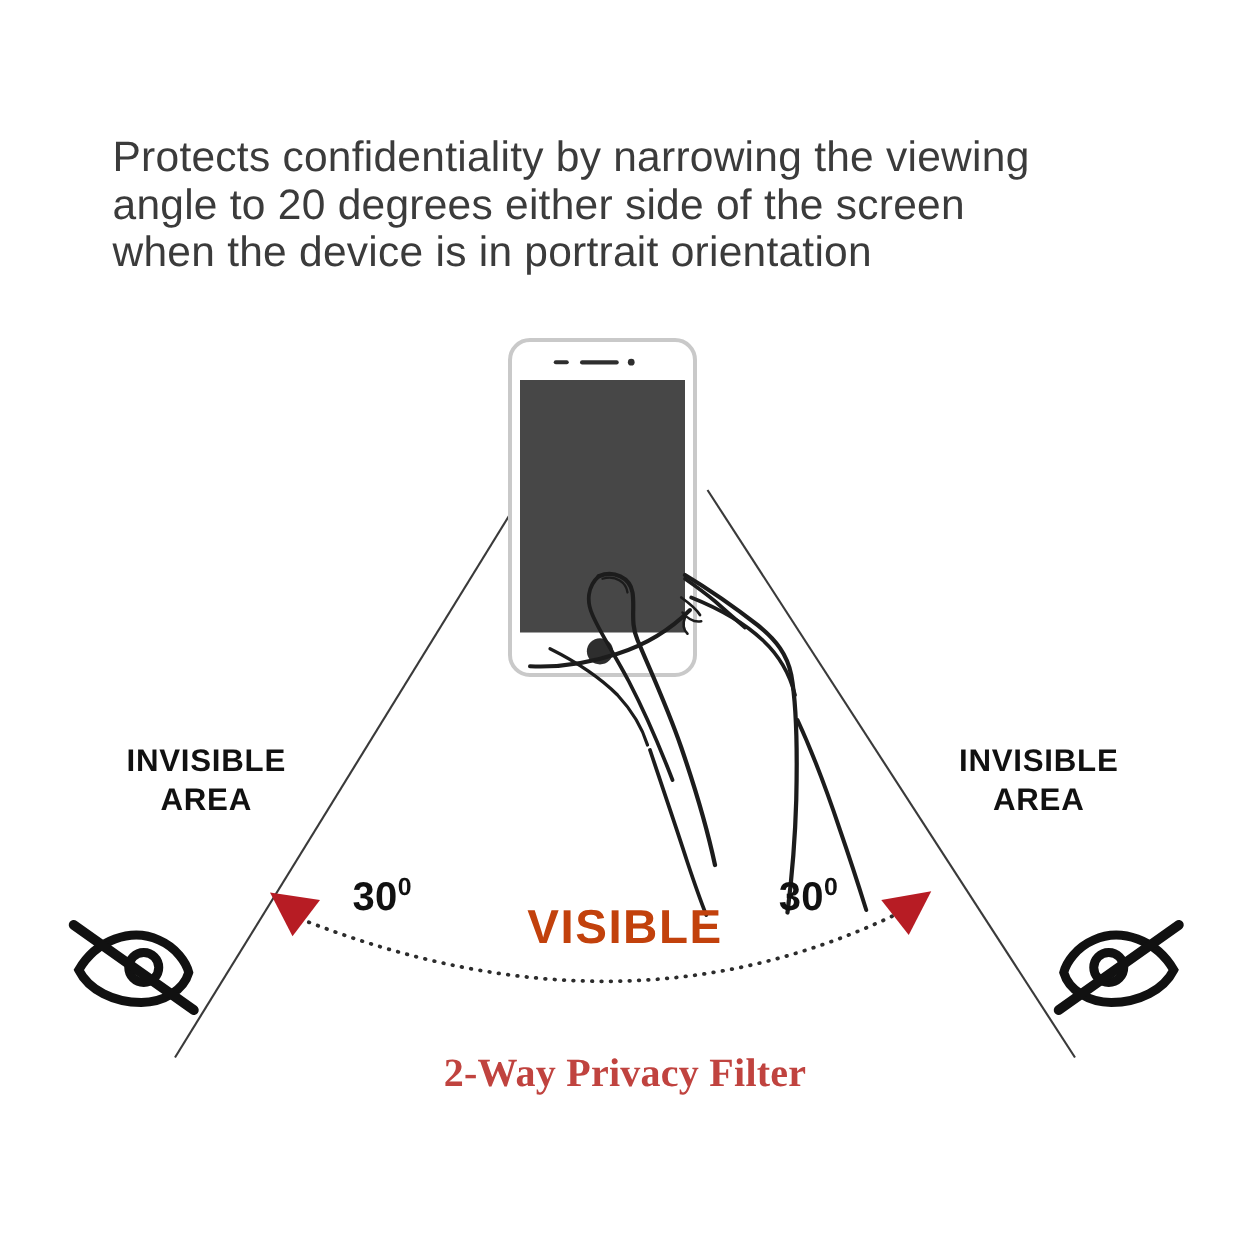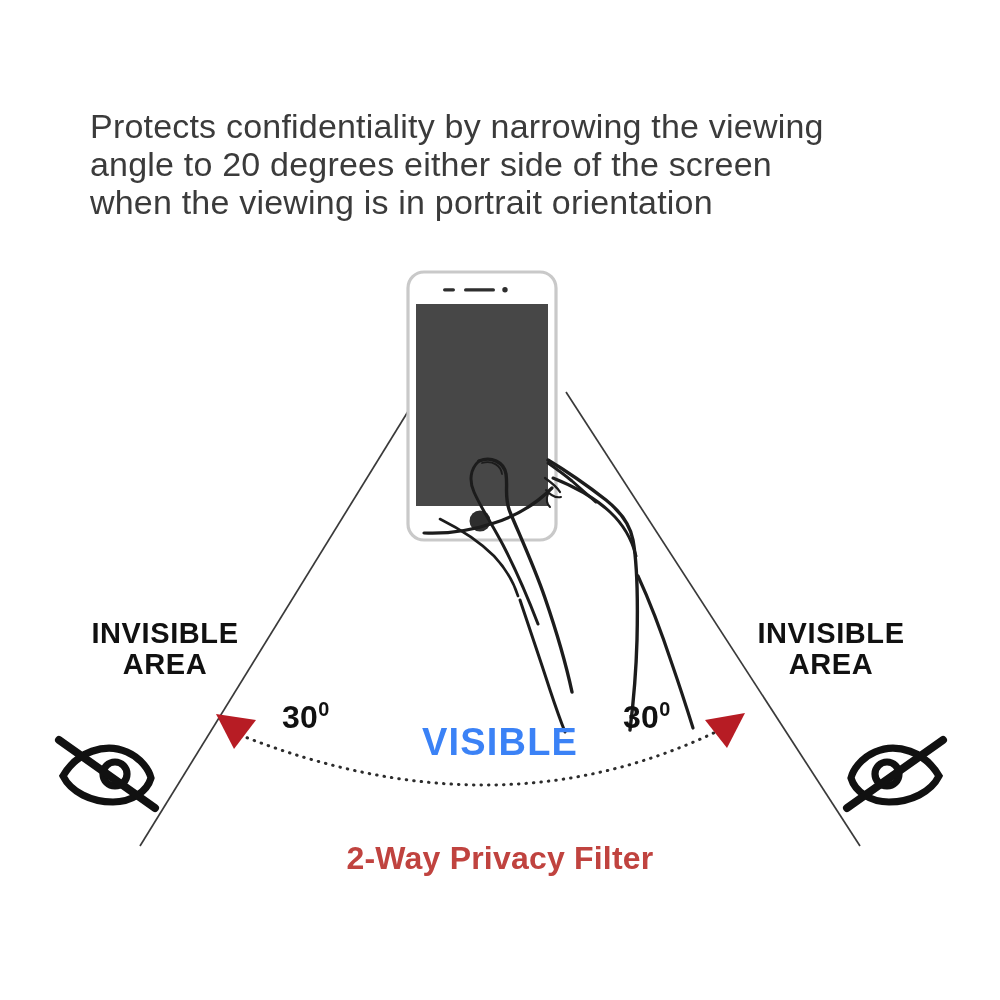--- a/index.html
+++ b/index.html
@@ -41,25 +41,24 @@
     top: 0;
     width: 1000px;
     height: 1000px;
   }
 
   
   .inv-label {
     position: absolute;
     text-align: center;
     color: #111111;
-    font-size: 29px;
+    font-size: 25px;
     line-height: 31px;
     font-weight: 700;
     letter-spacing: 0.6px;
-    margin-top: 24px;
   }
   .inv-label .l2 { display: block; }
   #inv-left  { left: 62px;  top: 594px; width: 206px; }
   #inv-right { left: 728px; top: 594px; width: 206px; }
 
   .angle-label {
     position: absolute;
     color: #111111;
     font-size: 32px;
     font-weight: 700;
@@ -73,47 +72,48 @@
     vertical-align: super;
     line-height: 0;
   }
 
   .visible-label {
     position: absolute;
     left: 350px;
     top: 721px;
     width: 300px;
     text-align: center;
-    color: #3b82f6;
+    color: #c2410c;
     font-size: 38px;
     font-weight: 700;
     letter-spacing: 1.2px;
   }
 
   .caption {
     position: absolute;
     left: 250px;
     top: 840px;
     width: 500px;
     text-align: center;
     color: #c0433f;
     font-size: 32px;
     font-weight: 700;
     letter-spacing: 0.2px;
+    font-family: Liberation Serif, serif;
   }
 </style>
 </head>
 <body>
 
 <div id="stage">
 
   <div class="headline">
     <span class="hline">Protects confidentiality by narrowing the viewing</span>
     <span class="hline">angle to 20 degrees either side of the screen</span>
-    <span class="hline">when the viewing is in portrait orientation</span>
+    <span class="hline">when the device is in portrait orientation</span>
   </div>
 
   <svg id="art" viewBox="0 0 1000 1000">
 
     <g>
       <line x1="420" y1="392" x2="140" y2="846" stroke="#3a3a3a" stroke-width="1.7"></line>
       <line x1="566" y1="392" x2="860" y2="846" stroke="#3a3a3a" stroke-width="1.7"></line>
     </g>
 
     <g>

